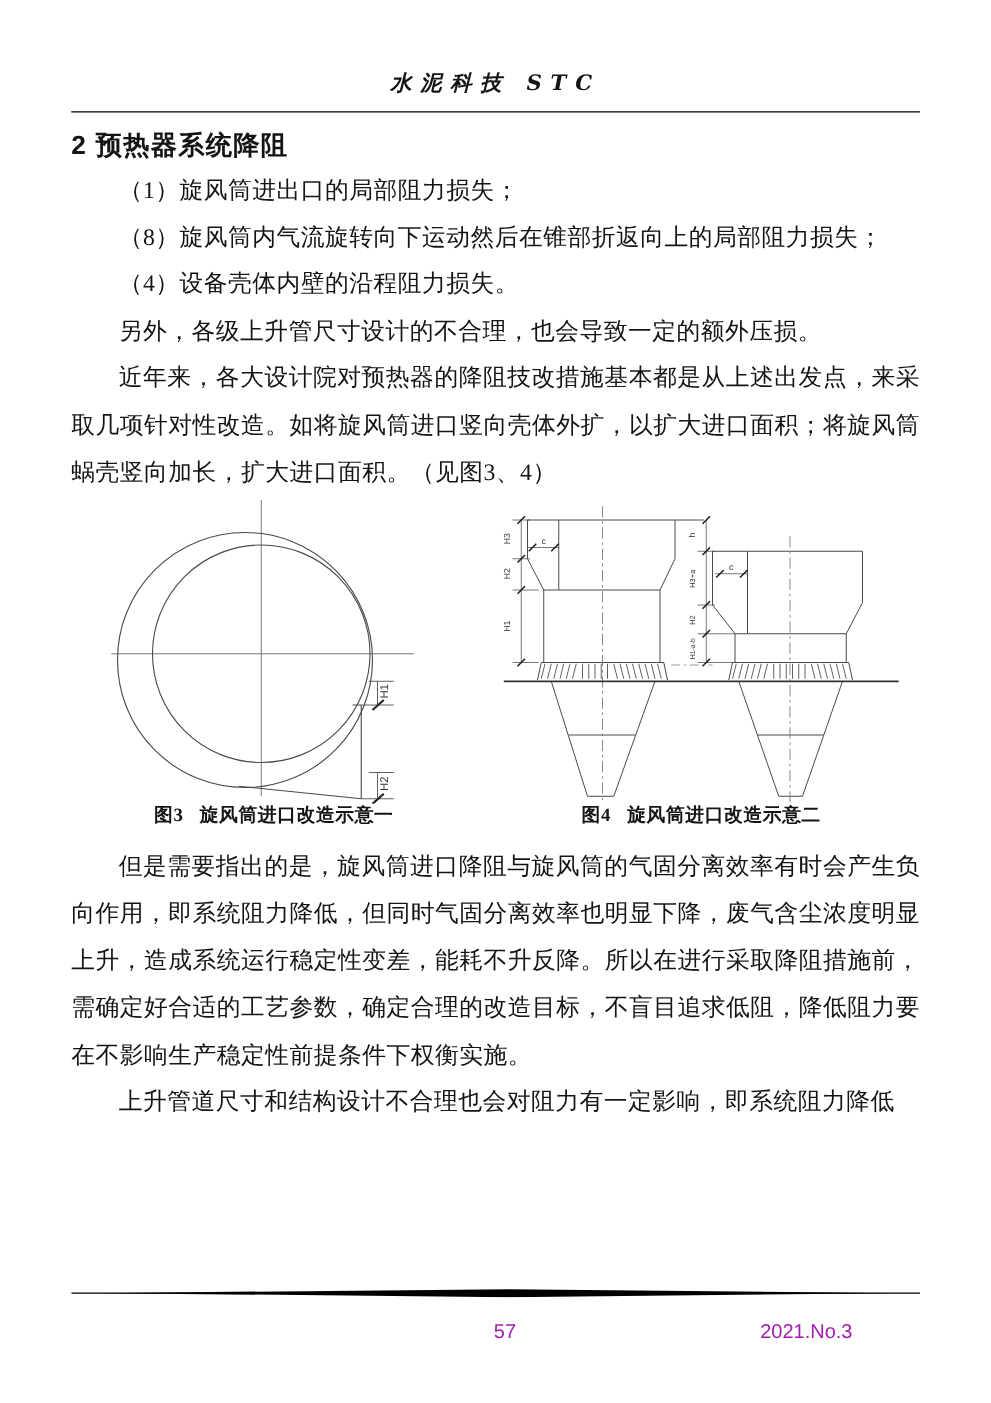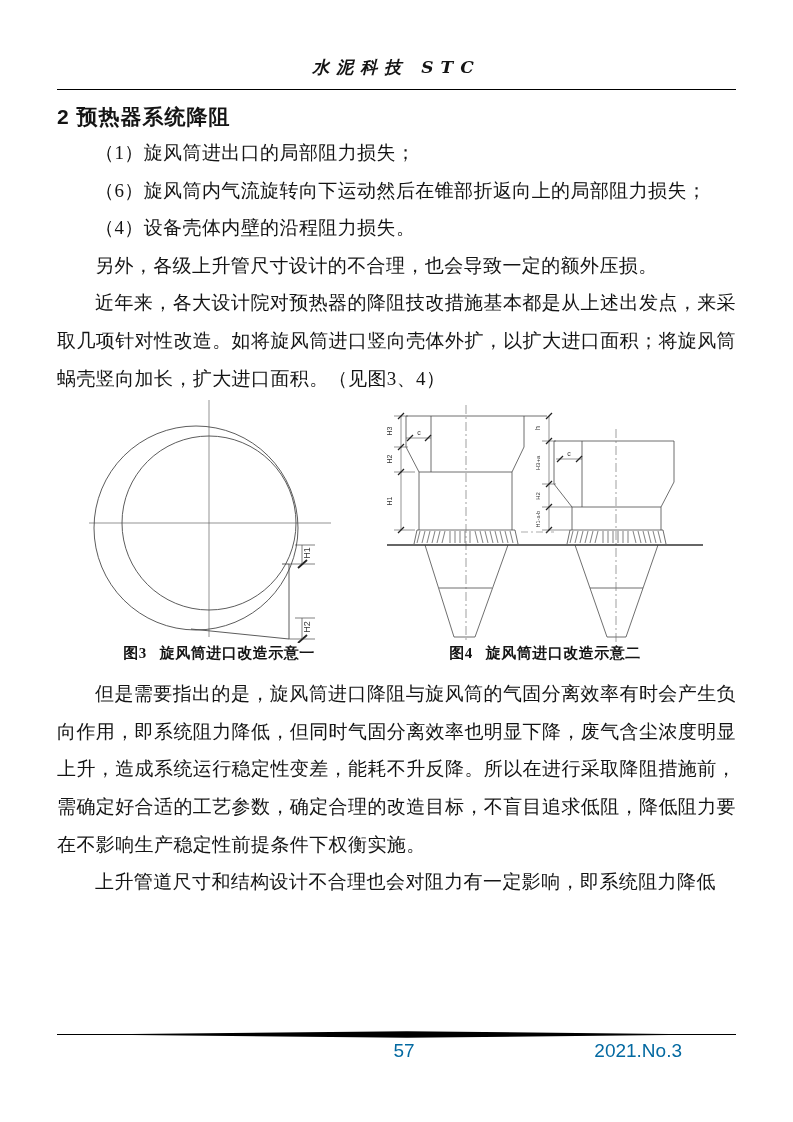--- a/index.html
+++ b/index.html
@@ -41,21 +41,21 @@
     font-size: 19px;
     line-height: 37.6px;
     letter-spacing: 0.4px;
     text-align: justify;
     text-indent: 2em;
   }
 
   .figures {
     display: flex;
     align-items: flex-start;
-    gap: 10px;
+    gap: 26px;
     padding-left: 12px;
   }
   .figure-block { flex: 0 0 auto; }
   .figure-block svg { display: block; }
   .caption {
     text-align: center;
     font-size: 15px;
     font-weight: bold;
     line-height: 20px;
     letter-spacing: 0.5px;
@@ -67,41 +67,41 @@
     fill: #333;
   }
 
   .footer {
     position: absolute;
     left: 57px; right: 57px; top: 1031px;
   }
   .footer-rule-svg { display: block; width: 100%; height: 7px; }
   .footer-row {
     position: relative;
-    margin-top: 2px;
+    margin-top: 19px;
     font-family: "Liberation Sans", "DejaVu Sans", sans-serif;
-    font-size: 19px;
-    color: #0369a1;
+    font-size: 16px;
+    color: #a21caf;
   }
   .page-number { text-align: center; padding-left: 15px; }
   .issue { position: absolute; right: 54px; top: 0; }
 </style>
 </head>
 <body>
 
 <div class="content">
 
   <div class="journal-title">水泥科技 STC</div>
   <div class="header-rule"></div>
 
   <h2 class="section-heading">2 预热器系统降阻</h2>
 
   <div class="body-text">
     <p>（1）旋风筒进出口的局部阻力损失；</p>
-    <p>（6）旋风筒内气流旋转向下运动然后在锥部折返向上的局部阻力损失；</p>
+    <p>（8）旋风筒内气流旋转向下运动然后在锥部折返向上的局部阻力损失；</p>
     <p>（4）设备壳体内壁的沿程阻力损失。</p>
     <p>另外，各级上升管尺寸设计的不合理，也会导致一定的额外压损。</p>
     <p>近年来，各大设计院对预热器的降阻技改措施基本都是从上述出发点，来采取几项针对性改造。如将旋风筒进口竖向壳体外扩，以扩大进口面积；将旋风筒蜗壳竖向加长，扩大进口面积。（见图3、4）</p>
   </div>
 
   <div class="figures">
 
     <div class="figure-block">
       <svg width="300" height="246" viewBox="0 0 300 246">
         <g stroke="#4a4a4a" stroke-width="0.9" fill="none">

